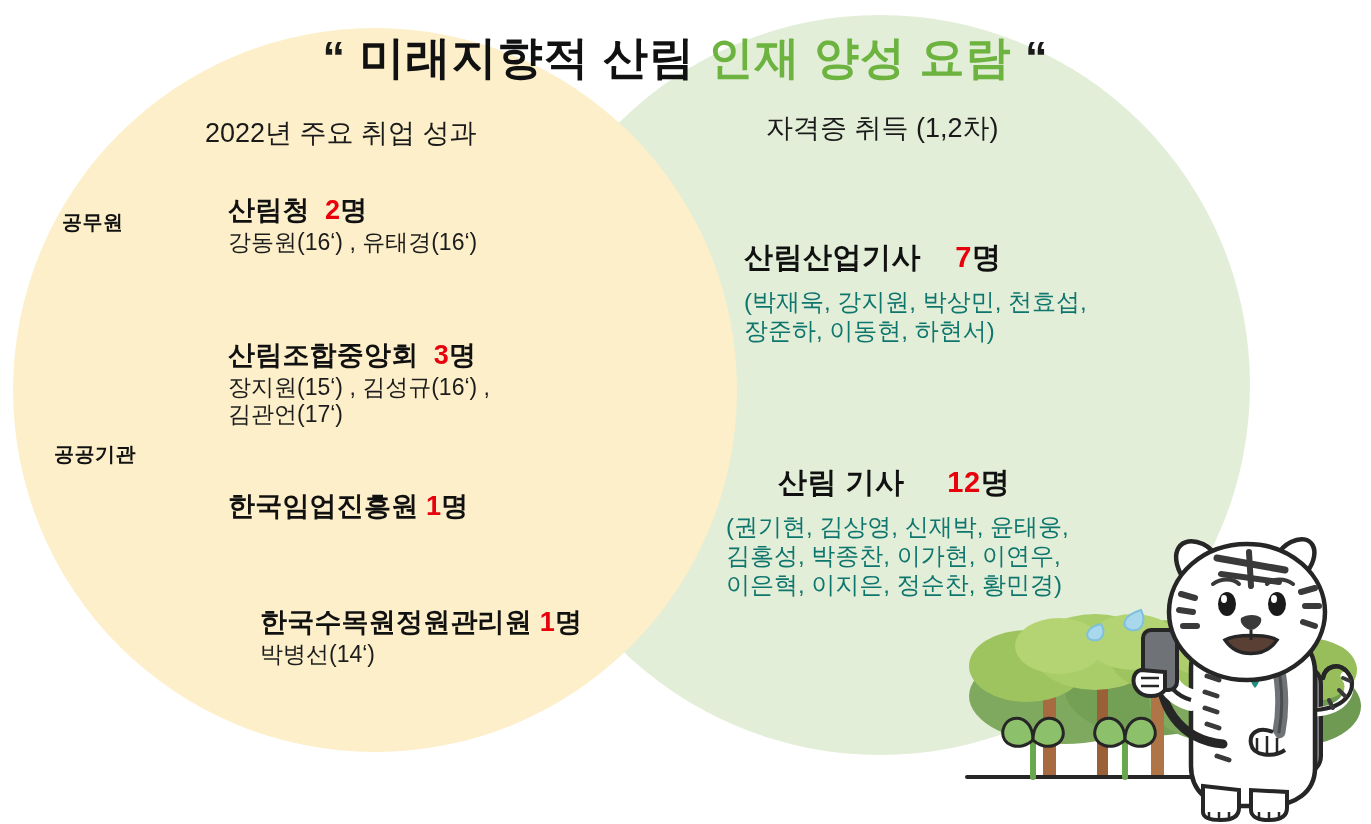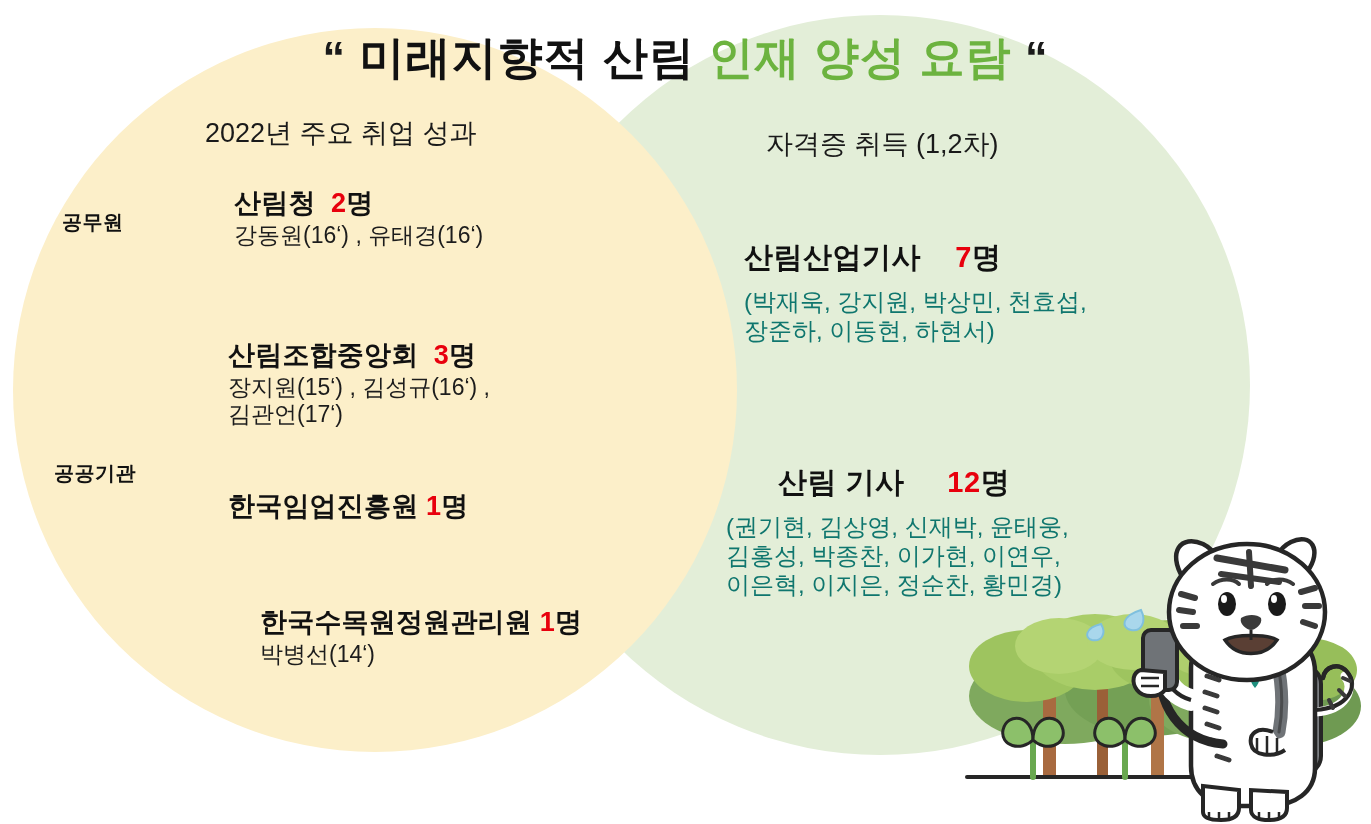--- a/index.html
+++ b/index.html
@@ -110,23 +110,23 @@
   <div id="title">
     <span class="q">“</span><span class="dark"> 미래지향적 산림 </span><span class="green">인재 양성 요람</span><span class="q"> “</span>
   </div>
 
   <div class="panel" id="left-heading" style="left:205px; top:115px;">
     <div class="section-heading">2022년 주요 취업 성과</div>
   </div>
 
   <div class="panel cat-label" style="left:62px; top:209px;">공무원</div>
 
-  <div class="panel cat-label" style="left:54px; top:441px;margin-top:19px;">공공기관</div>
-
-  <div class="panel entry" style="left:228px; top:185px;margin-left:6px;">
+  <div class="panel cat-label" style="left:54px; top:441px;">공공기관</div>
+
+  <div class="panel entry" style="left:228px; top:192px;">
     <div class="entry-title">
       <span>산림청</span>&nbsp;&nbsp;<span class="count">2</span><span>명</span>
     </div>
     <div class="entry-names">강동원(16‘) , 유태경(16‘)</div>
   </div>
 
   <div class="panel entry" style="left:228px; top:337px;">
     <div class="entry-title">
       <span>산림조합중앙회</span>&nbsp;&nbsp;<span class="count">3</span><span>명</span>
     </div>
@@ -140,21 +140,21 @@
     </div>
   </div>
 
   <div class="panel entry" style="left:228px; top:604px;margin-left:32px;">
     <div class="entry-title">
       <span>한국수목원정원관리원</span>&nbsp;<span class="count">1</span><span>명</span>
     </div>
     <div class="entry-names">박병선(14‘)</div>
   </div>
 
-  <div class="panel" id="right-heading" style="left:766px; top:126px;">
+  <div class="panel" id="right-heading" style="left:766px; top:110px;">
     <div class="section-heading">자격증 취득 (1,2차)</div>
   </div>
 
   <div class="panel entry" style="left:744px; top:218px;">
     <div class="cert-title">
       <span>산림산업기사</span>&nbsp;&nbsp;&nbsp;&nbsp;<span class="count">7</span><span>명</span>
     </div>
     <div class="cert-names">(박재욱, 강지원, 박상민, 천효섭,
  장준하, 이동현, 하현서)</div>
   </div>

